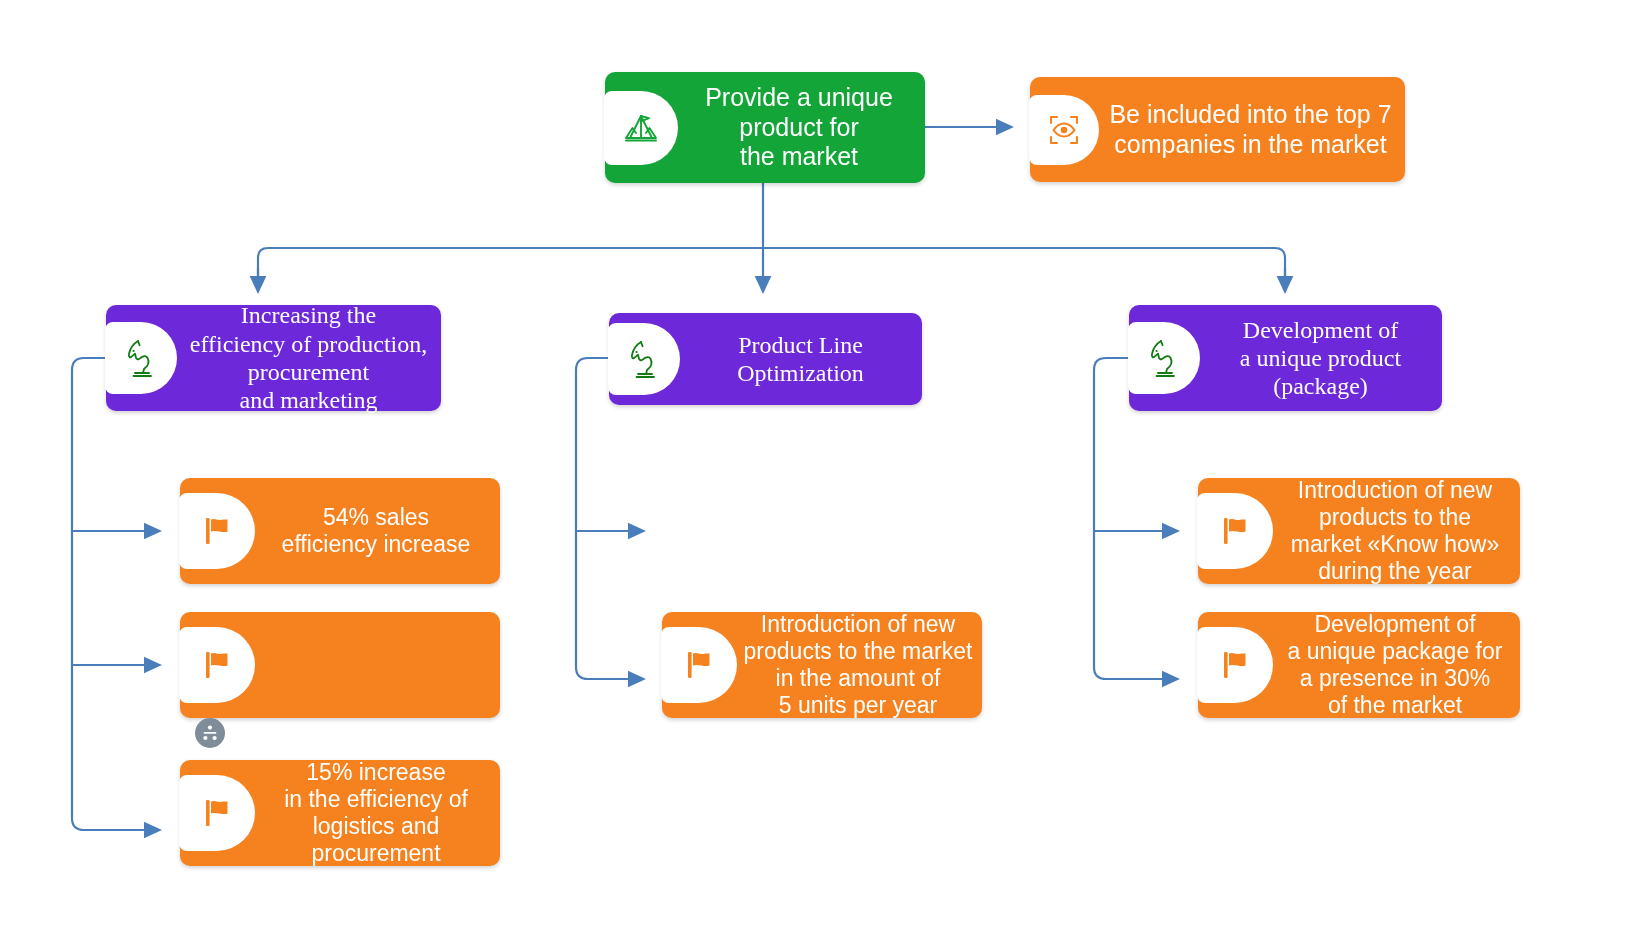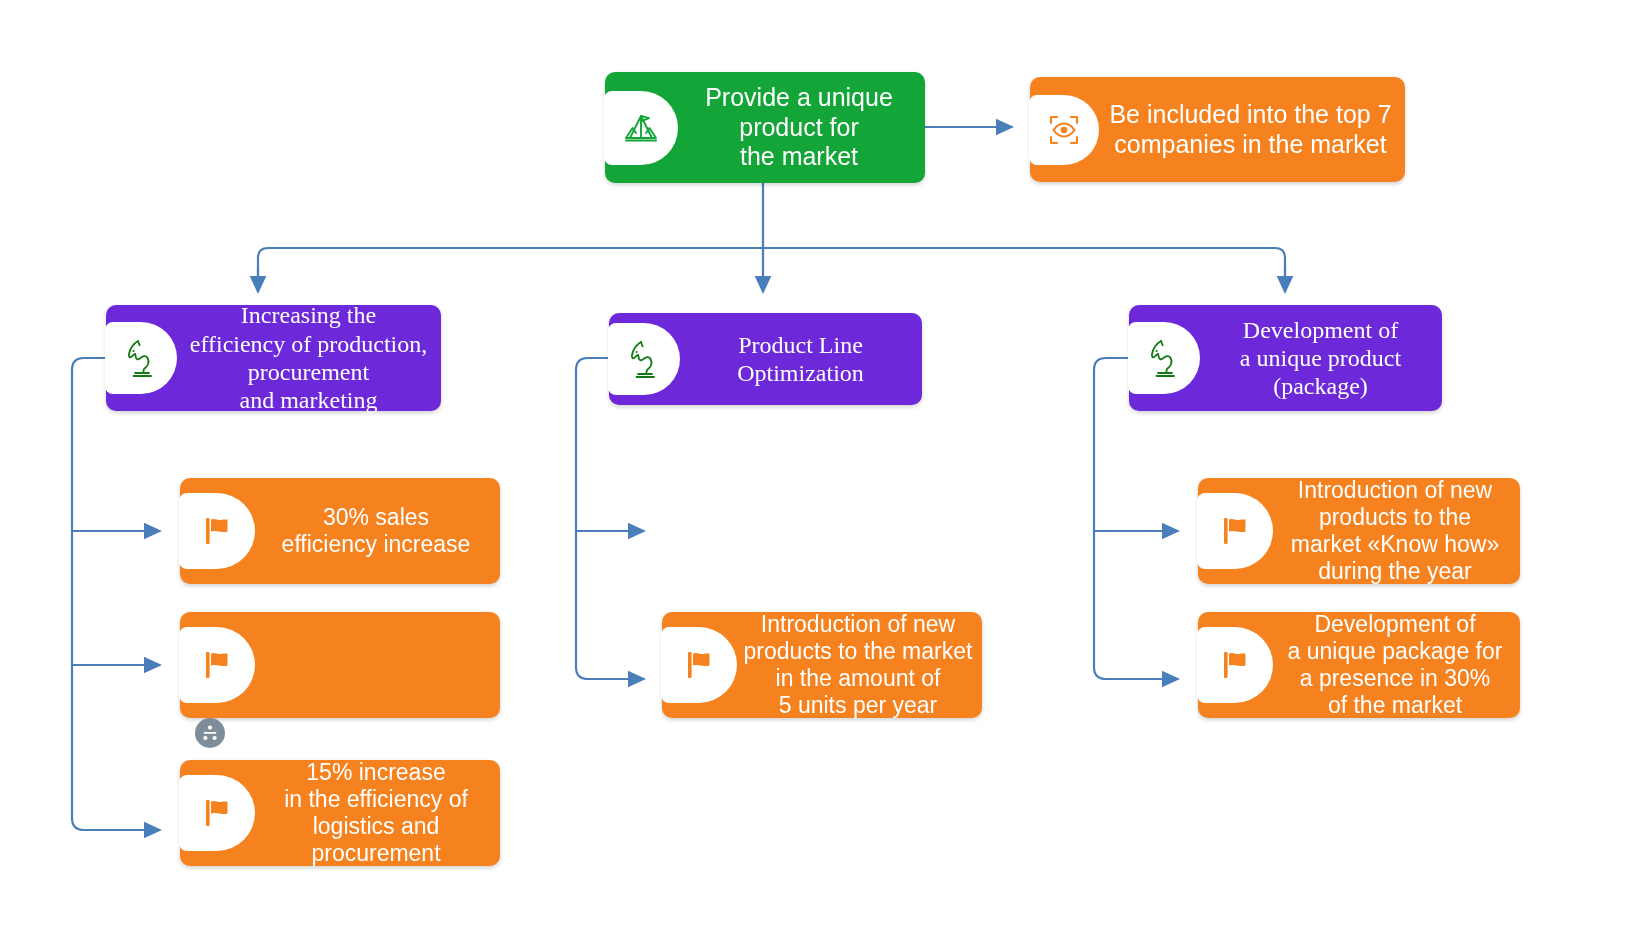--- a/index.html
+++ b/index.html
@@ -202,21 +202,21 @@
 (package)</span>
   </div>
 
   <div class="node leaf" style="left:180px;top:478px;width:320px;height:106px;">
     <span class="badge">
       <svg width="40" height="40" viewBox="0 0 40 40" fill="#f6821f">
         <rect x="9" y="7" width="3.6" height="26" rx="1.2"></rect>
         <path d="M14 8.5 C18 6.4 22 10.6 26 8.5 L30.5 8.5 L30.5 20.5 C26.5 22.6 18 18.4 14 20.5 Z"></path>
       </svg>
     </span>
-    <span class="label">30% sales
+    <span class="label">54% sales
 efficiency increase</span>
   </div>
 
   <div class="node leaf" style="left:180px;top:612px;width:320px;height:106px;">
     <span class="badge">
       <svg width="40" height="40" viewBox="0 0 40 40" fill="#f6821f">
         <rect x="9" y="7" width="3.6" height="26" rx="1.2"></rect>
         <path d="M14 8.5 C18 6.4 22 10.6 26 8.5 L30.5 8.5 L30.5 20.5 C26.5 22.6 18 18.4 14 20.5 Z"></path>
       </svg>
     </span>

